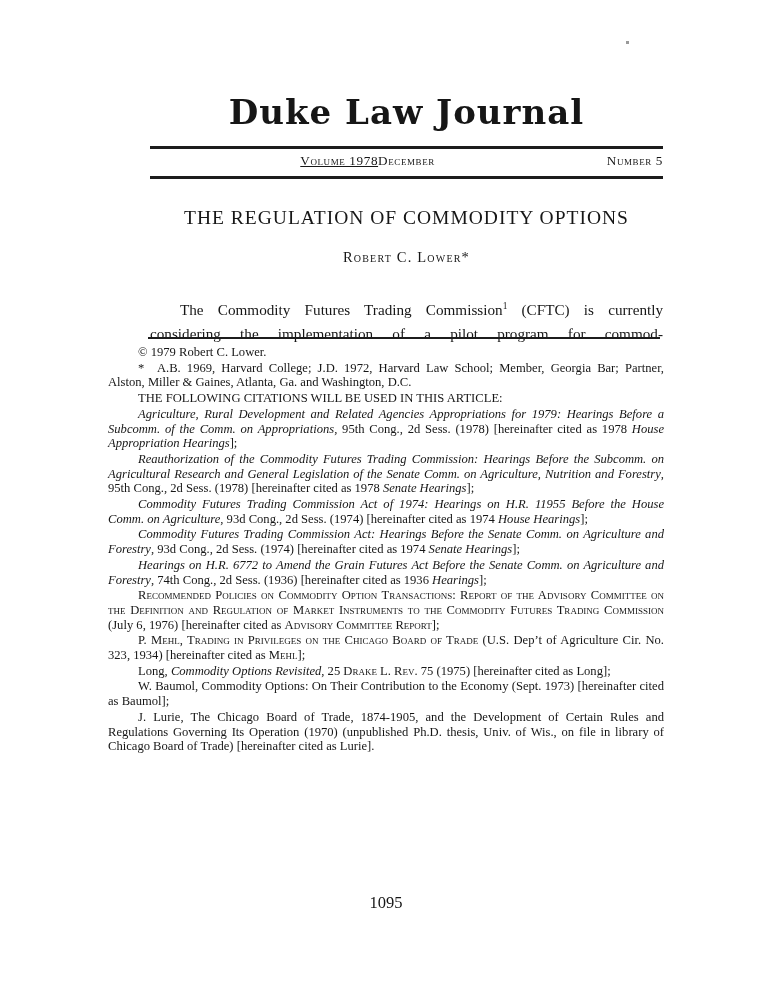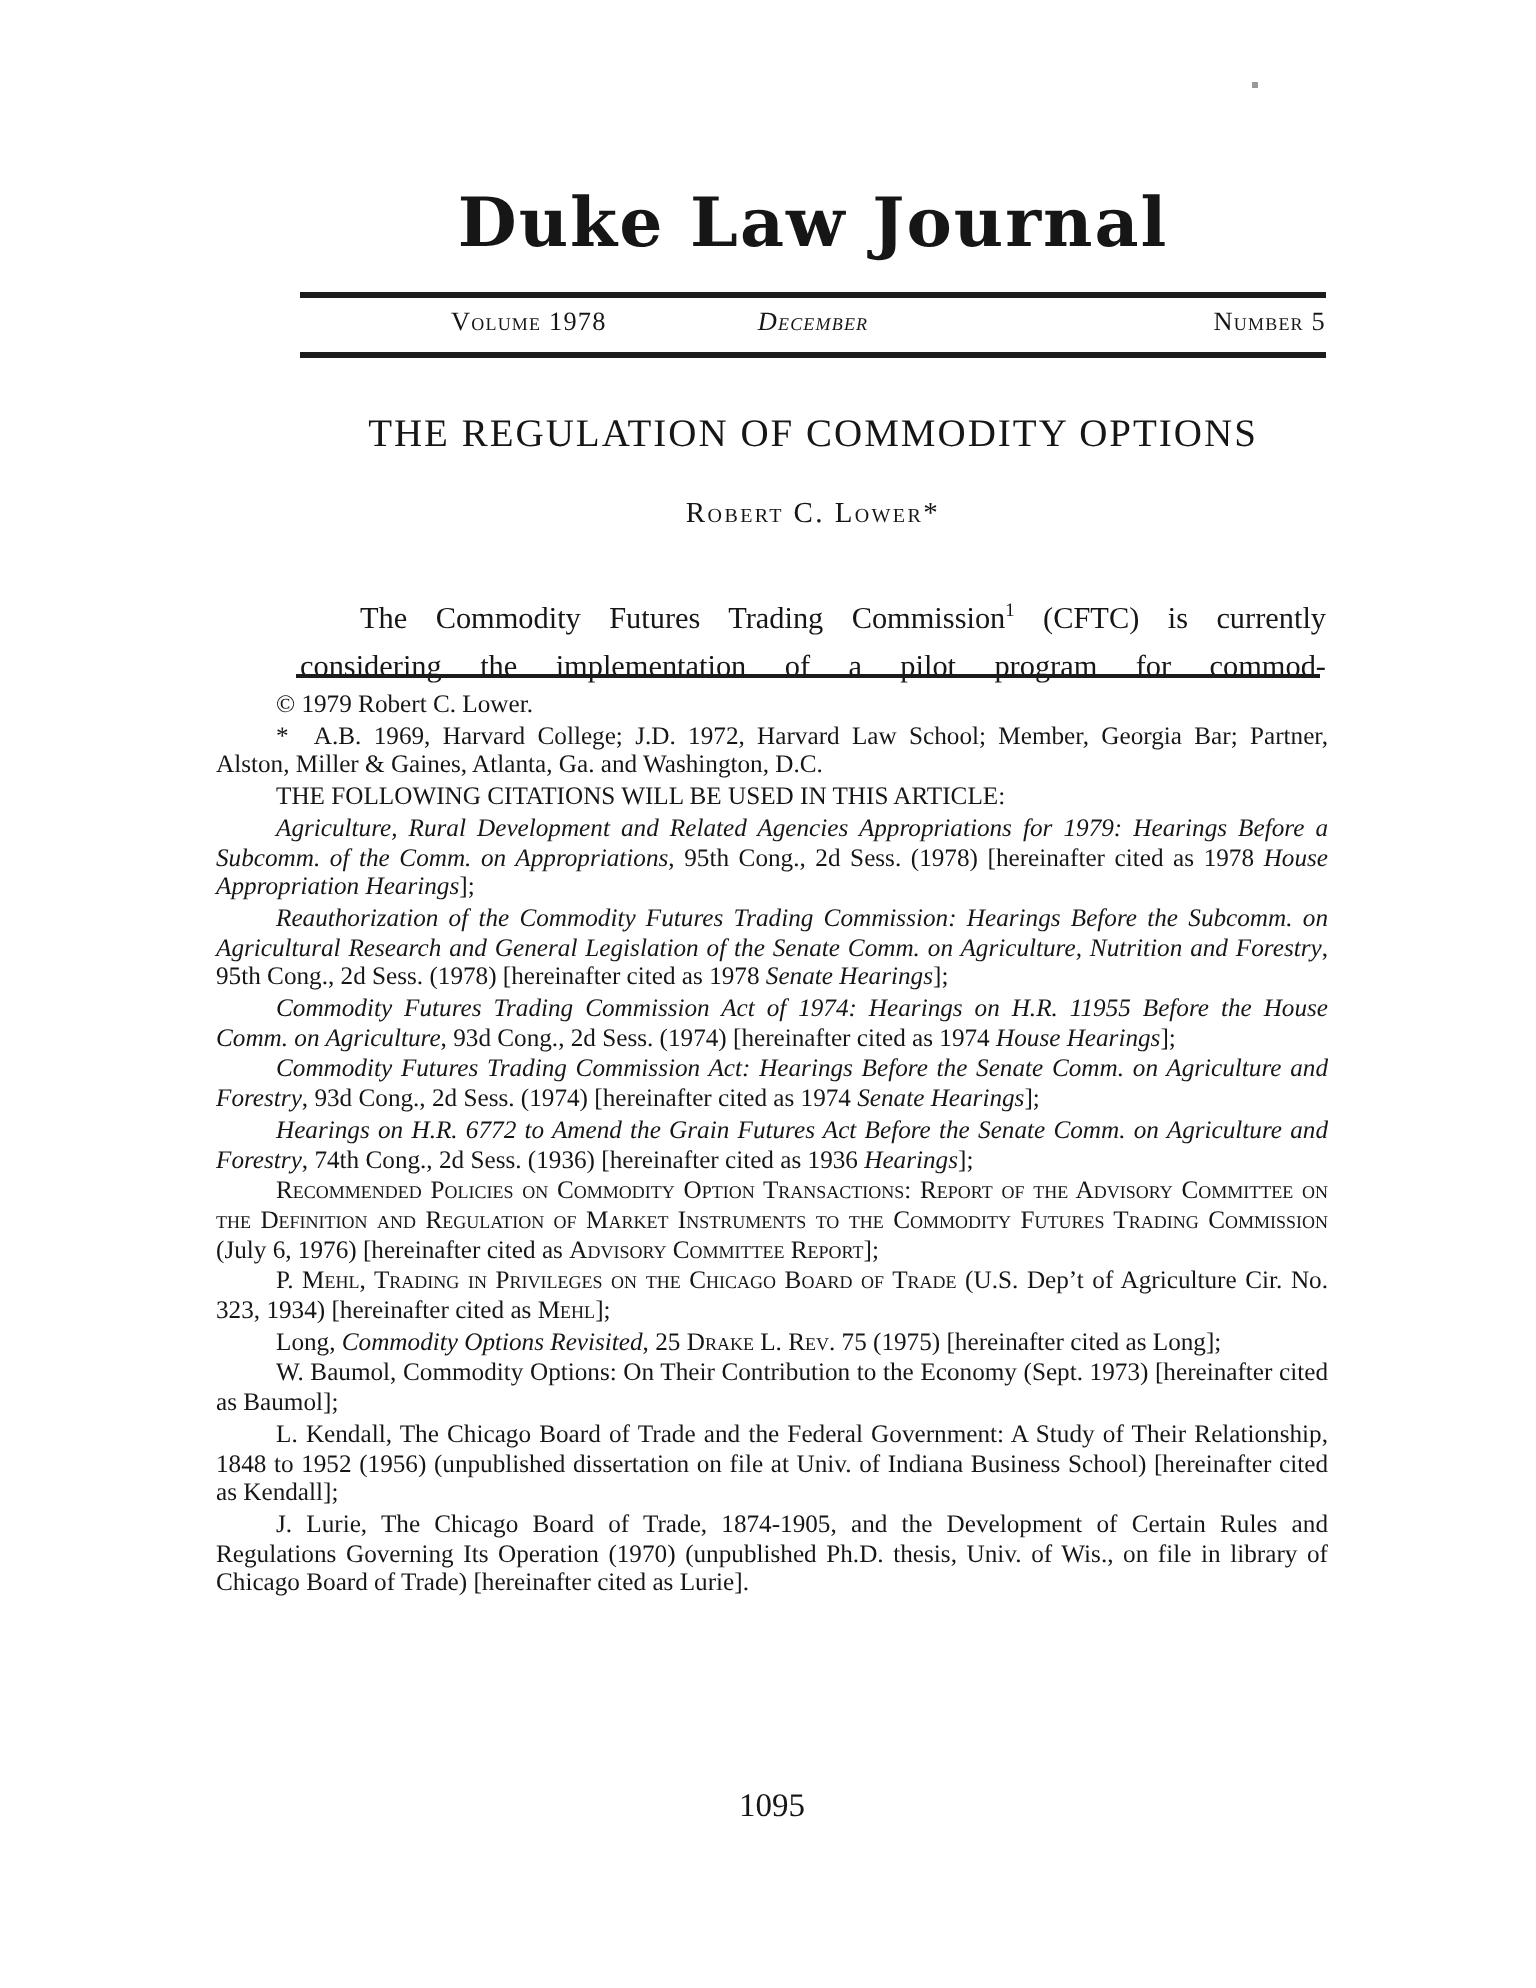--- a/index.html
+++ b/index.html
@@ -33,22 +33,22 @@
   .issue-line {
     position: absolute;
     top: 153px; left: 130px; width: 513px;
     display: grid;
     grid-template-columns: 1fr auto 1fr;
     align-items: baseline;
     font-size: 13.2px;
     font-variant: small-caps;
     letter-spacing: 0.6px;
   }
-  .issue-volume { text-align: center; }
-  .issue-month  { text-align: right; font-style: italic; }
+  .issue-volume { text-align: right; text-decoration: underline; }
+  .issue-month  { text-align: right; }
   .issue-number { text-align: right; }
   .article-title {
     position: absolute;
     top: 207px; left: 60px; width: 653px;
     text-align: center;
     font-weight: normal;
     font-size: 19.5px;
     letter-spacing: 1px;
     white-space: nowrap;
   }
@@ -131,19 +131,18 @@
       <p class="fn"><span>THE FOLLOWING CITATIONS WILL BE USED IN THIS ARTICLE:</span></p>
       <p class="fn"><span class="i">Agriculture, Rural Development and Related Agencies Appropriations for 1979: Hearings Before a Subcomm. of the Comm. on Appropriations</span><span>, 95th Cong., 2d Sess. (1978) [hereinafter cited as 1978 </span><span class="i">House Appropriation Hearings</span><span>];</span></p>
       <p class="fn"><span class="i">Reauthorization of the Commodity Futures Trading Commission: Hearings Before the Subcomm. on Agricultural Research and General Legislation of the Senate Comm. on Agriculture, Nutrition and Forestry</span><span>, 95th Cong., 2d Sess. (1978) [hereinafter cited as 1978 </span><span class="i">Senate Hearings</span><span>];</span></p>
       <p class="fn"><span class="i">Commodity Futures Trading Commission Act of 1974: Hearings on H.R. 11955 Before the House Comm. on Agriculture</span><span>, 93d Cong., 2d Sess. (1974) [hereinafter cited as 1974 </span><span class="i">House Hearings</span><span>];</span></p>
       <p class="fn"><span class="i">Commodity Futures Trading Commission Act: Hearings Before the Senate Comm. on Agriculture and Forestry</span><span>, 93d Cong., 2d Sess. (1974) [hereinafter cited as 1974 </span><span class="i">Senate Hearings</span><span>];</span></p>
       <p class="fn"><span class="i">Hearings on H.R. 6772 to Amend the Grain Futures Act Before the Senate Comm. on Agriculture and Forestry</span><span>, 74th Cong., 2d Sess. (1936) [hereinafter cited as 1936 </span><span class="i">Hearings</span><span>];</span></p>
       <p class="fn"><span class="sc">Recommended Policies on Commodity Option Transactions: Report of the Advisory Committee on the Definition and Regulation of Market Instruments to the Commodity Futures Trading Commission</span><span> (July 6, 1976) [hereinafter cited as </span><span class="sc">Advisory Committee Report</span><span>];</span></p>
       <p class="fn"><span class="sc">P. Mehl, Trading in Privileges on the Chicago Board of Trade</span><span> (U.S. Dep’t of Agriculture Cir. No. 323, 1934) [hereinafter cited as </span><span class="sc">Mehl</span><span>];</span></p>
       <p class="fn"><span>Long, </span><span class="i">Commodity Options Revisited</span><span>, 25 </span><span class="sc">Drake L. Rev.</span><span> 75 (1975) [hereinafter cited as Long];</span></p>
       <p class="fn"><span>W. Baumol, Commodity Options: On Their Contribution to the Economy (Sept. 1973) [hereinafter cited as Baumol];</span></p>
-      <p class="fn"><span>L. Kendall, The Chicago Board of Trade and the Federal Government: A Study of Their Relationship, 1848 to 1952 (1956) (unpublished dissertation on file at Univ. of Indiana Business School) [hereinafter cited as Kendall];</span></p>
       <p class="fn"><span>J. Lurie, The Chicago Board of Trade, 1874-1905, and the Development of Certain Rules and Regulations Governing Its Operation (1970) (unpublished Ph.D. thesis, Univ. of Wis., on file in library of Chicago Board of Trade) [hereinafter cited as Lurie].</span></p>
     </div>
 
   <div class="page-number">1095</div>
 
 </div>
 
 </body></html>

